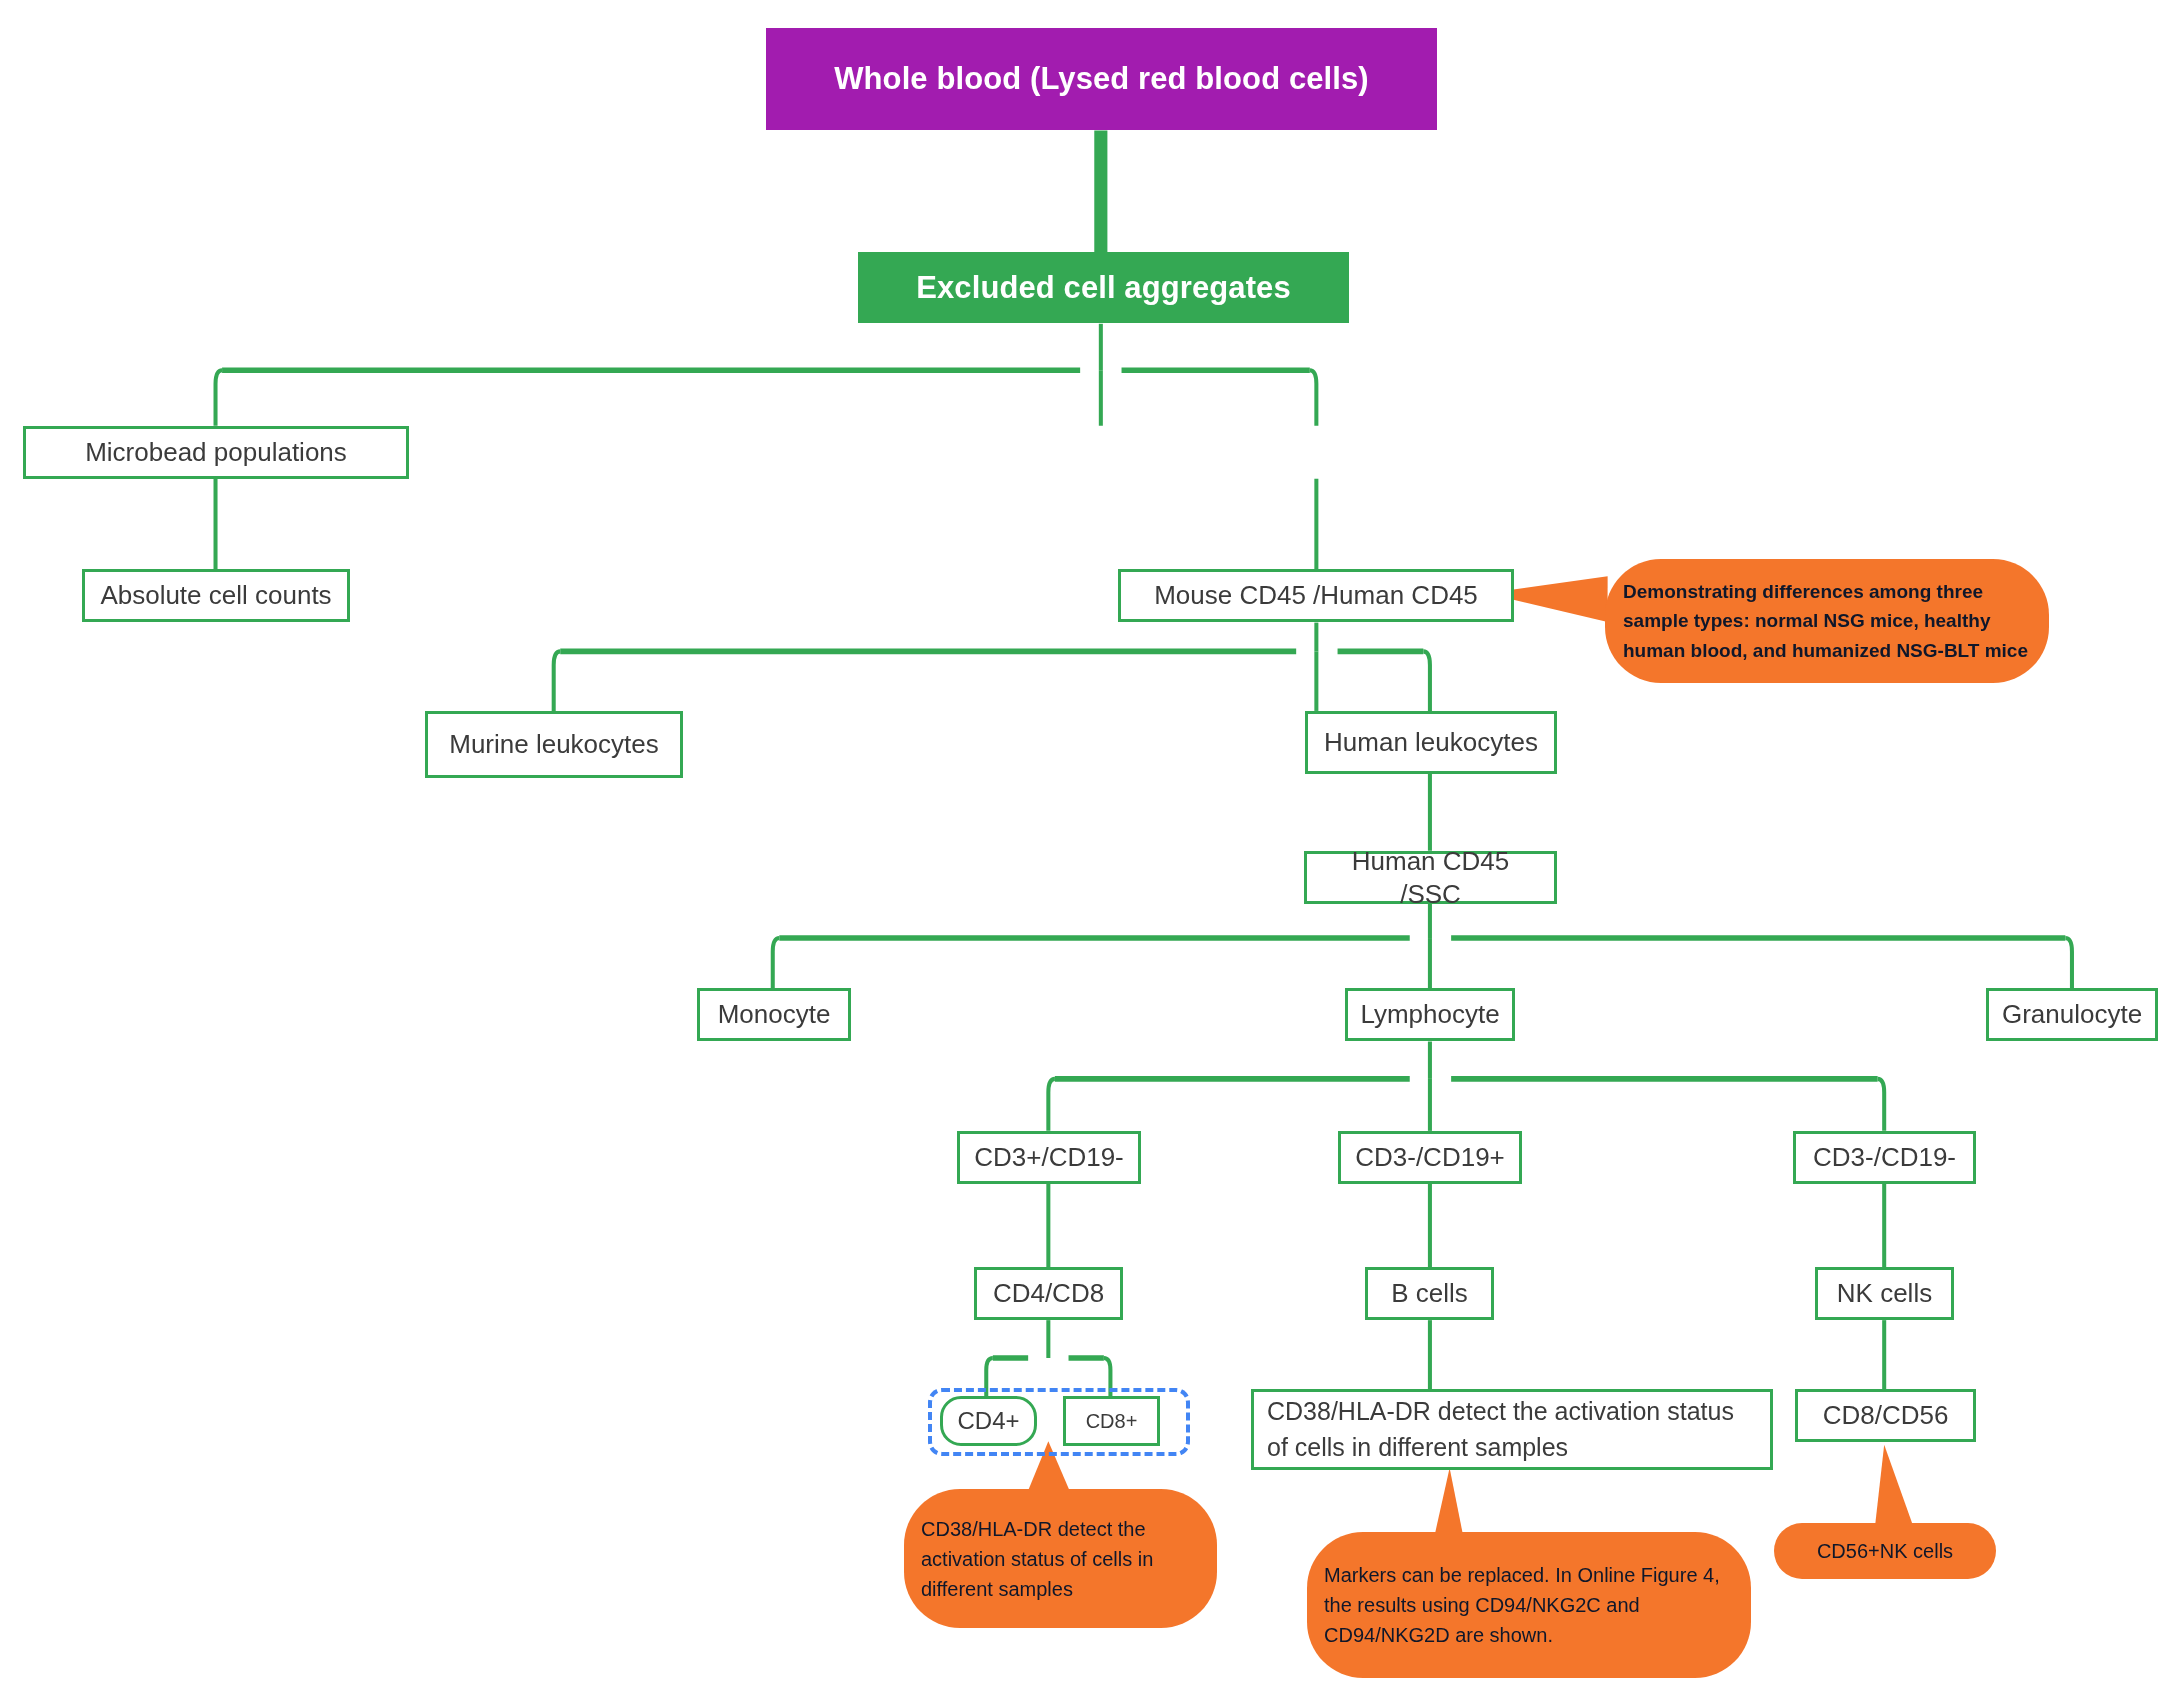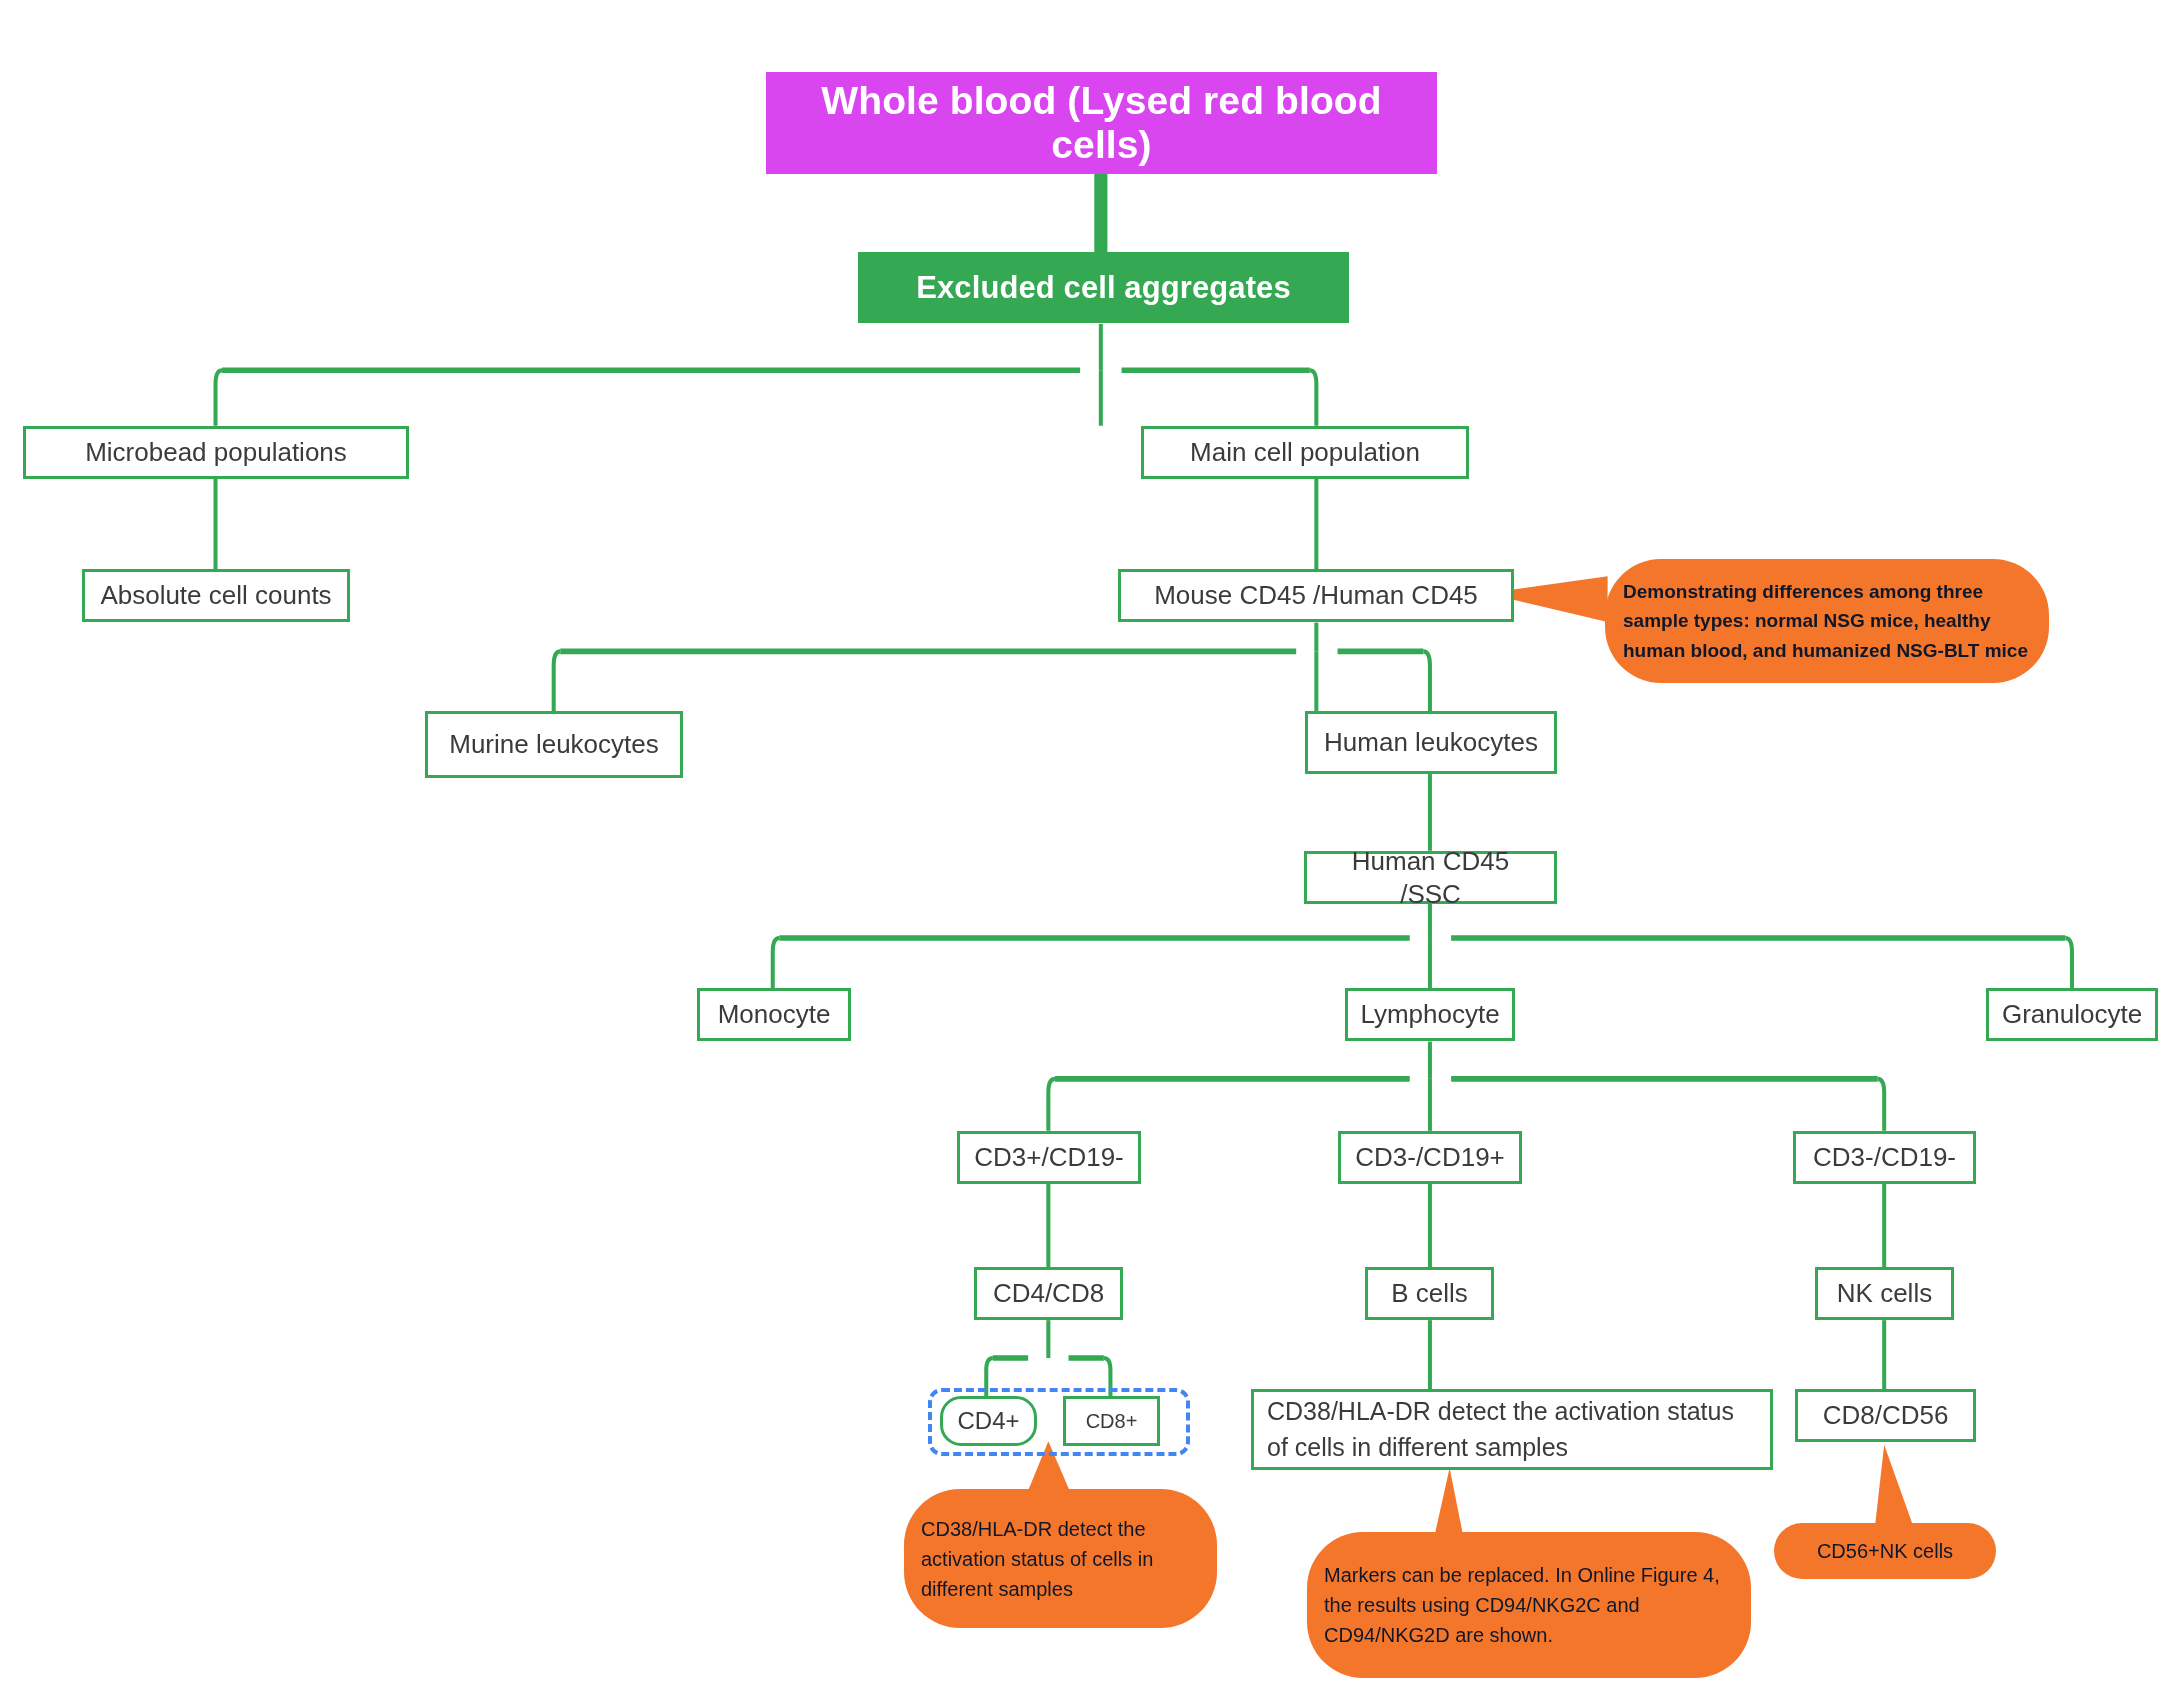--- a/index.html
+++ b/index.html
@@ -6,21 +6,21 @@
   body{font-family:"Liberation Sans", sans-serif;}
   #stage{position:relative;width:2183px;height:1705px;background:#ffffff;overflow:hidden;}
   svg#wires{position:absolute;left:0;top:0;width:2183px;height:1705px;}
 
   .node{position:absolute;box-sizing:border-box;display:flex;align-items:center;justify-content:center;text-align:center;}
 
   .boxed{border:3.5px solid #34a853;background:#ffffff;color:#3b3b3b;font-size:26px;line-height:1.25;padding:3px 11px;}
   .boxed.multiline{font-size:25px;line-height:1.42;padding:7px 13px;text-align:left;justify-content:flex-start;}
 
   .solidbox{color:#ffffff;font-weight:bold;letter-spacing:0.1px;}
-  .solid-red{background:#d946ef;font-size:39px;margin-top:44px;}
+  .solid-red{background:#a21caf;font-size:31px;}
   .solid-green{background:#34a853;font-size:31px;}
 
   .callout{position:absolute;background:#f4762b;color:#0f172a;box-sizing:border-box;display:flex;align-items:center;}
   .callout .ctext{width:100%;}
   .callout.small{font-size:20px;line-height:1.5;padding:13px 17px;border-radius:56px;}
   .callout.bold{font-weight:bold;font-size:19px;line-height:1.55;padding:13px 18px;border-radius:56px;}
   .callout.pill{font-size:20px;padding:9px 20px;border-radius:45px;justify-content:center;text-align:center;}
 
   .dashgroup{position:absolute;border:4.5px dashed #4285f4;border-radius:14px;box-sizing:border-box;}
 </style>
@@ -93,23 +93,20 @@
   </div>
 
   <div class="node solidbox solid-green" style="left:858px;top:252px;width:491px;height:71px;">
     <span>Excluded cell aggregates</span>
   </div>
 
   <div class="node boxed" style="left:23px;top:426px;width:386px;height:53px;">
     <span>Microbead populations</span>
   </div>
 
-  <div class="node boxed" style="left:1141px;top:426px;width:328px;height:53px;">
-    <span>Main cell population</span>
-  </div>
 
   <div class="node boxed" style="left:82px;top:569px;width:268px;height:53px;">
     <span>Absolute cell counts</span>
   </div>
 
   <div class="node boxed" style="left:1118px;top:569px;width:396px;height:53px;">
     <span>Mouse CD45 /Human CD45</span>
   </div>
 
   <div class="node boxed" style="left:425px;top:711px;width:258px;height:67px;">

